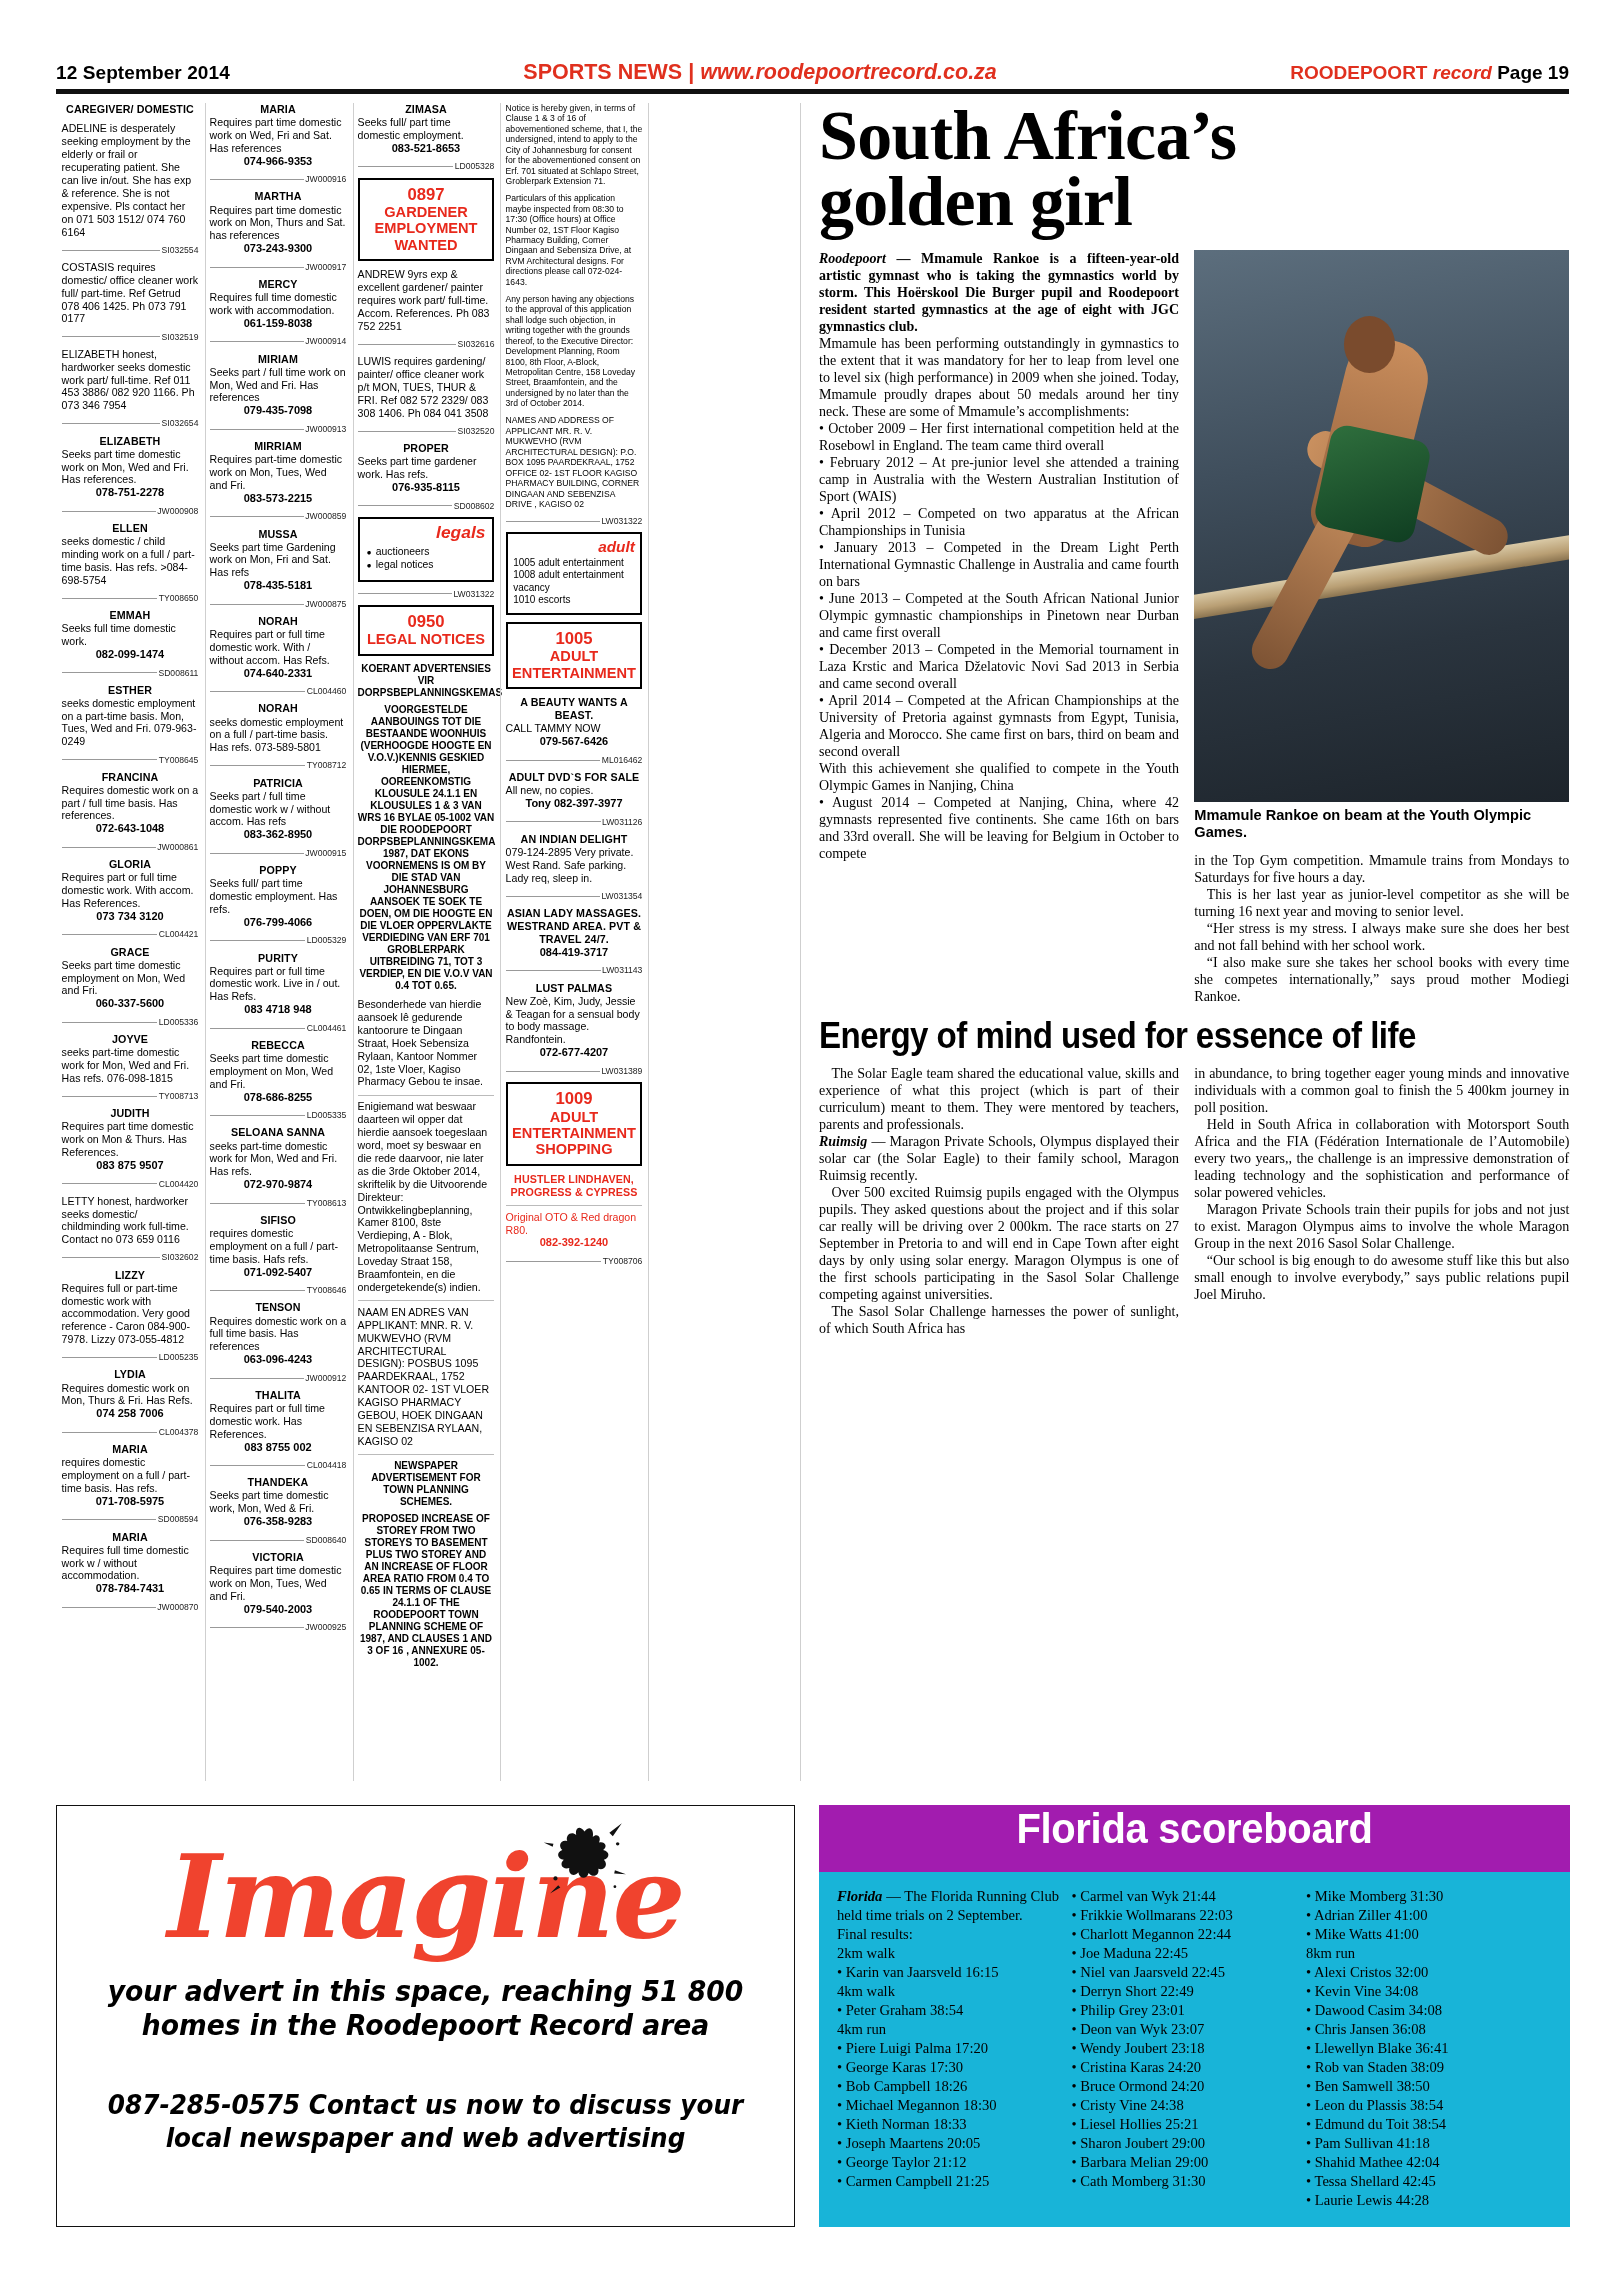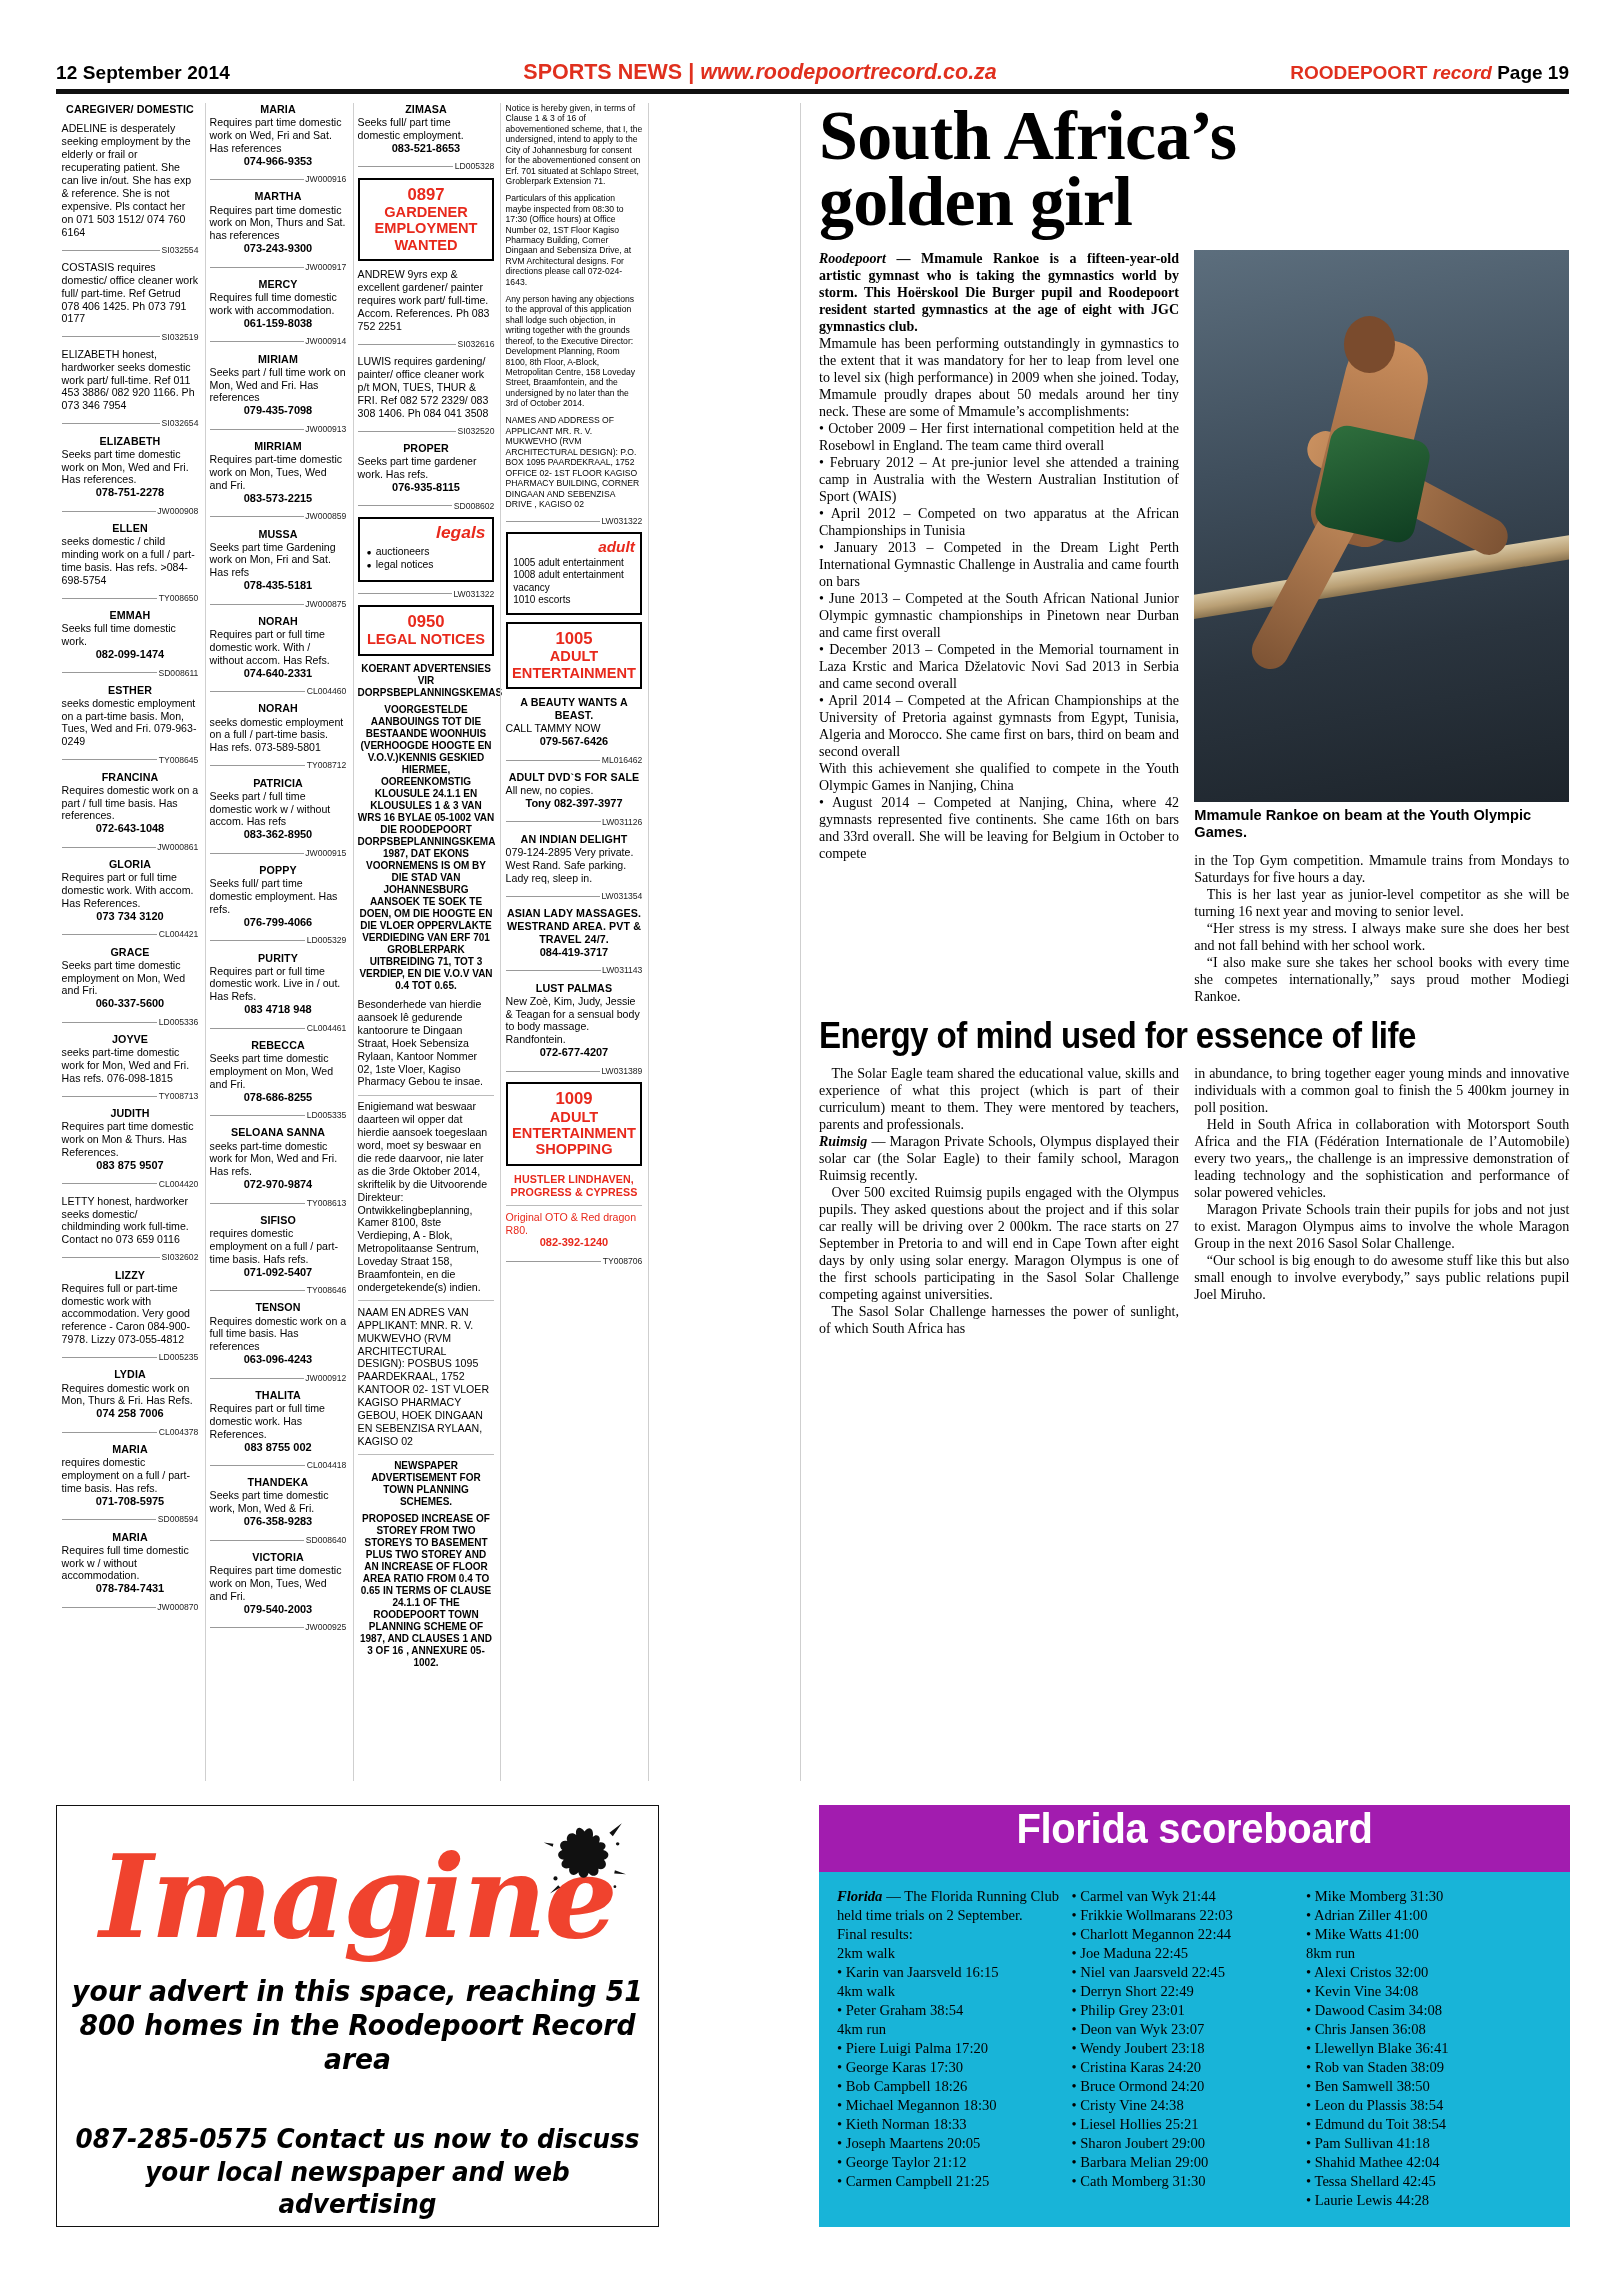--- a/index.html
+++ b/index.html
@@ -110,21 +110,21 @@
   .caption { font-weight:800; font-size:14.6px; line-height:1.15; margin-bottom:11px; }
 
   .sub-headline {
     font-weight:700; font-size:36px; letter-spacing:-0.6px; line-height:1;
     margin: 12.5px 0 11px 0; font-family:"Liberation Sans", sans-serif;
     transform: scaleX(.92); transform-origin: left center;
   }
 
   
   .imagine {
-    position:absolute; left:56px; top:1805px; width:603px; height:422px;
+    position:absolute; left:56px; top:1805px; width:739px; height:422px;
     border:1.4px solid #111; background:#fff; overflow:hidden;
   }
   .imagine .word {
     color:#f0432e; font-weight:700; font-style:italic; font-size:115px;
     text-align:center; line-height:1; margin-top:33px; letter-spacing:-2.1px;
     font-family:"DejaVu Serif", serif;
   }
   .imagine .splat { position:absolute; left:486px; top:12.5px; width:83px; height:76px; }
   .imagine .l2 {
     text-align:center; font-weight:800; font-style:italic; font-size:28px; line-height:1.22;

